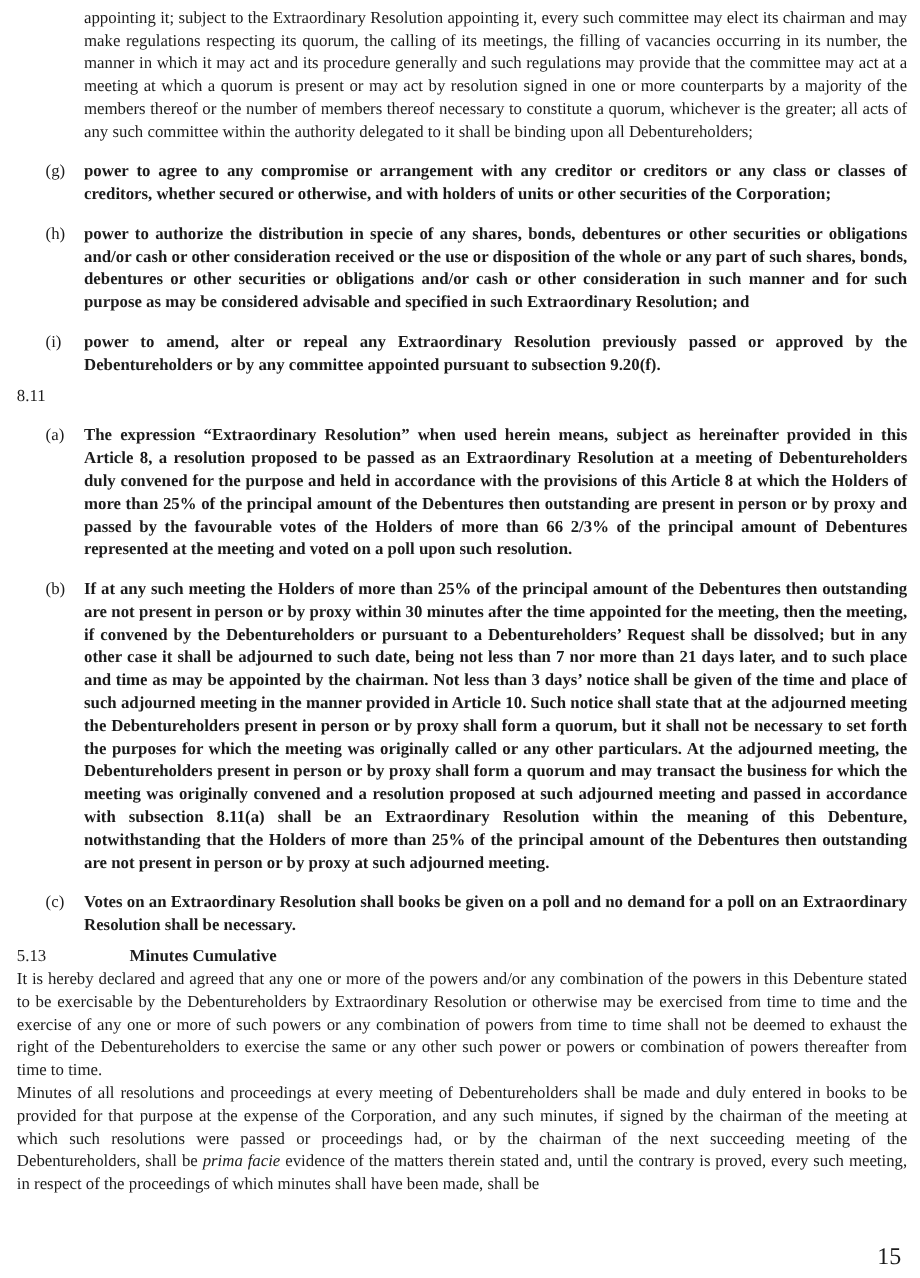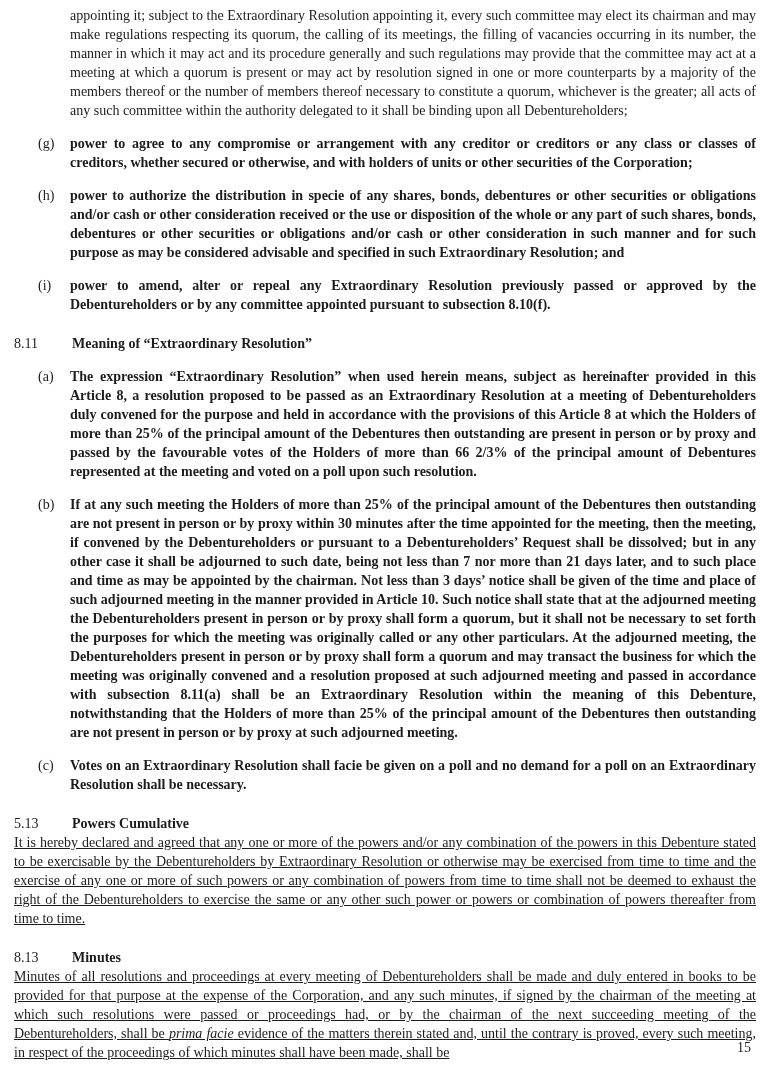--- a/index.html
+++ b/index.html
@@ -34,40 +34,40 @@
     padding-left: 24px;
     text-align: left;
   }
   .list-item .item-text {
     flex: 1 1 auto;
     text-align: justify;
     font-weight: bold;
   }
   .section-head {
     display: flex;
-    margin-top: 20px;
+    margin-top: 7px;
+    gap: 36px;
   }
   .section-head .sec-num {
     flex: 0 0 58px;
   }
   .section-head .sec-title {
     font-weight: bold;
   }
   .section-body {
     text-align: justify;
-    text-decoration: underline;
   }
   .italic {
     font-style: italic;
   }
   .page-number {
     position: absolute;
     right: 16px;
     bottom: 8px;
-    font-size: 14px;
+    font-size: 20px;
   }
 </style>
 </head>
 <body>
 
 <div class="page">
 
   <div class="hang-para">appointing it; subject to the Extraordinary Resolution appointing it, every such committee may elect its chairman and may make regulations respecting its quorum, the calling of its meetings, the filling of vacancies occurring in its number, the manner in which it may act and its procedure generally and such regulations may provide that the committee may act at a meeting at which a quorum is present or may act by resolution signed in one or more counterparts by a majority of the members thereof or the number of members thereof necessary to constitute a quorum, whichever is the greater; all acts of any such committee within the authority delegated to it shall be binding upon all Debentureholders;</div>
 
   <div class="list-item">
@@ -75,50 +75,45 @@
     <div class="item-text">power to agree to any compromise or arrangement with any creditor or creditors or any class or classes of creditors, whether secured or otherwise, and with holders of units or other securities of the Corporation;</div>
   </div>
 
   <div class="list-item">
     <div class="marker">(h)</div>
     <div class="item-text">power to authorize the distribution in specie of any shares, bonds, debentures or other securities or obligations and/or cash or other consideration received or the use or disposition of the whole or any part of such shares, bonds, debentures or other securities or obligations and/or cash or other consideration in such manner and for such purpose as may be considered advisable and specified in such Extraordinary Resolution; and</div>
   </div>
 
   <div class="list-item">
     <div class="marker">(i)</div>
-    <div class="item-text">power to amend, alter or repeal any Extraordinary Resolution previously passed or approved by the Debentureholders or by any committee appointed pursuant to subsection 8.10(f).</div>
+    <div class="item-text">power to amend, alter or repeal any Extraordinary Resolution previously passed or approved by the Debentureholders or by any committee appointed pursuant to subsection 9.20(f).</div>
   </div>
 
   <div class="section-head">
     <div class="sec-num">8.11</div>
-    <div class="sec-title">Meaning of “Extraordinary Resolution”</div>
   </div>
 
   <div class="list-item">
     <div class="marker">(a)</div>
     <div class="item-text">The expression “Extraordinary Resolution” when used herein means, subject as hereinafter provided in this Article 8, a resolution proposed to be passed as an Extraordinary Resolution at a meeting of Debentureholders duly convened for the purpose and held in accordance with the provisions of this Article 8 at which the Holders of more than 25% of the principal amount of the Debentures then outstanding are present in person or by proxy and passed by the favourable votes of the Holders of more than 66 2/3% of the principal amount of Debentures represented at the meeting and voted on a poll upon such resolution.</div>
   </div>
 
   <div class="list-item">
     <div class="marker">(b)</div>
     <div class="item-text">If at any such meeting the Holders of more than 25% of the principal amount of the Debentures then outstanding are not present in person or by proxy within 30 minutes after the time appointed for the meeting, then the meeting, if convened by the Debentureholders or pursuant to a Debentureholders’ Request shall be dissolved; but in any other case it shall be adjourned to such date, being not less than 7 nor more than 21 days later, and to such place and time as may be appointed by the chairman.  Not less than 3 days’ notice shall be given of the time and place of such adjourned meeting in the manner provided in Article 10.  Such notice shall state that at the adjourned meeting the Debentureholders present in person or by proxy shall form a quorum, but it shall not be necessary to set forth the purposes for which the meeting was originally called or any other particulars.  At the adjourned meeting, the Debentureholders present in person or by proxy shall form a quorum and may transact the business for which the meeting was originally convened and a resolution proposed at such adjourned meeting and passed in accordance with subsection 8.11(a) shall be an Extraordinary Resolution within the meaning of this Debenture, notwithstanding that the Holders of more than 25% of the principal amount of the Debentures then outstanding are not present in person or by proxy at such adjourned meeting.</div>
   </div>
 
   <div class="list-item">
     <div class="marker">(c)</div>
-    <div class="item-text">Votes on an Extraordinary Resolution shall facie be given on a poll and no demand for a poll on an Extraordinary Resolution shall be necessary.</div>
+    <div class="item-text">Votes on an Extraordinary Resolution shall books be given on a poll and no demand for a poll on an Extraordinary Resolution shall be necessary.</div>
   </div>
 
   <div class="section-head">
     <div class="sec-num">5.13</div>
-    <div class="sec-title">Powers Cumulative</div>
+    <div class="sec-title">Minutes Cumulative</div>
   </div>
   <div class="section-body">It is hereby declared and agreed that any one or more of the powers and/or any combination of the powers in this Debenture stated to be exercisable by the Debentureholders by Extraordinary Resolution or otherwise may be exercised from time to time and the exercise of any one or more of such powers or any combination of powers from time to time shall not be deemed to exhaust the right of the Debentureholders to exercise the same or any other such power or powers or combination of powers thereafter from time to time.</div>
 
-  <div class="section-head">
-    <div class="sec-num">8.13</div>
-    <div class="sec-title">Minutes</div>
-  </div>
   <div class="section-body"><span>Minutes of all resolutions and proceedings at every meeting of Debentureholders shall be made and duly entered in books to be provided for that purpose at the expense of the Corporation, and any such minutes, if signed by the chairman of the meeting at which such resolutions were passed or proceedings had, or by the chairman of the next succeeding meeting of the Debentureholders, shall be </span><span class="italic">prima facie</span><span> evidence of the matters therein stated and, until the contrary is proved, every such meeting, in respect of the proceedings of which minutes shall have been made, shall be</span></div>
 
   <div class="page-number">15</div>
 
 </div>
 
 </body></html>

